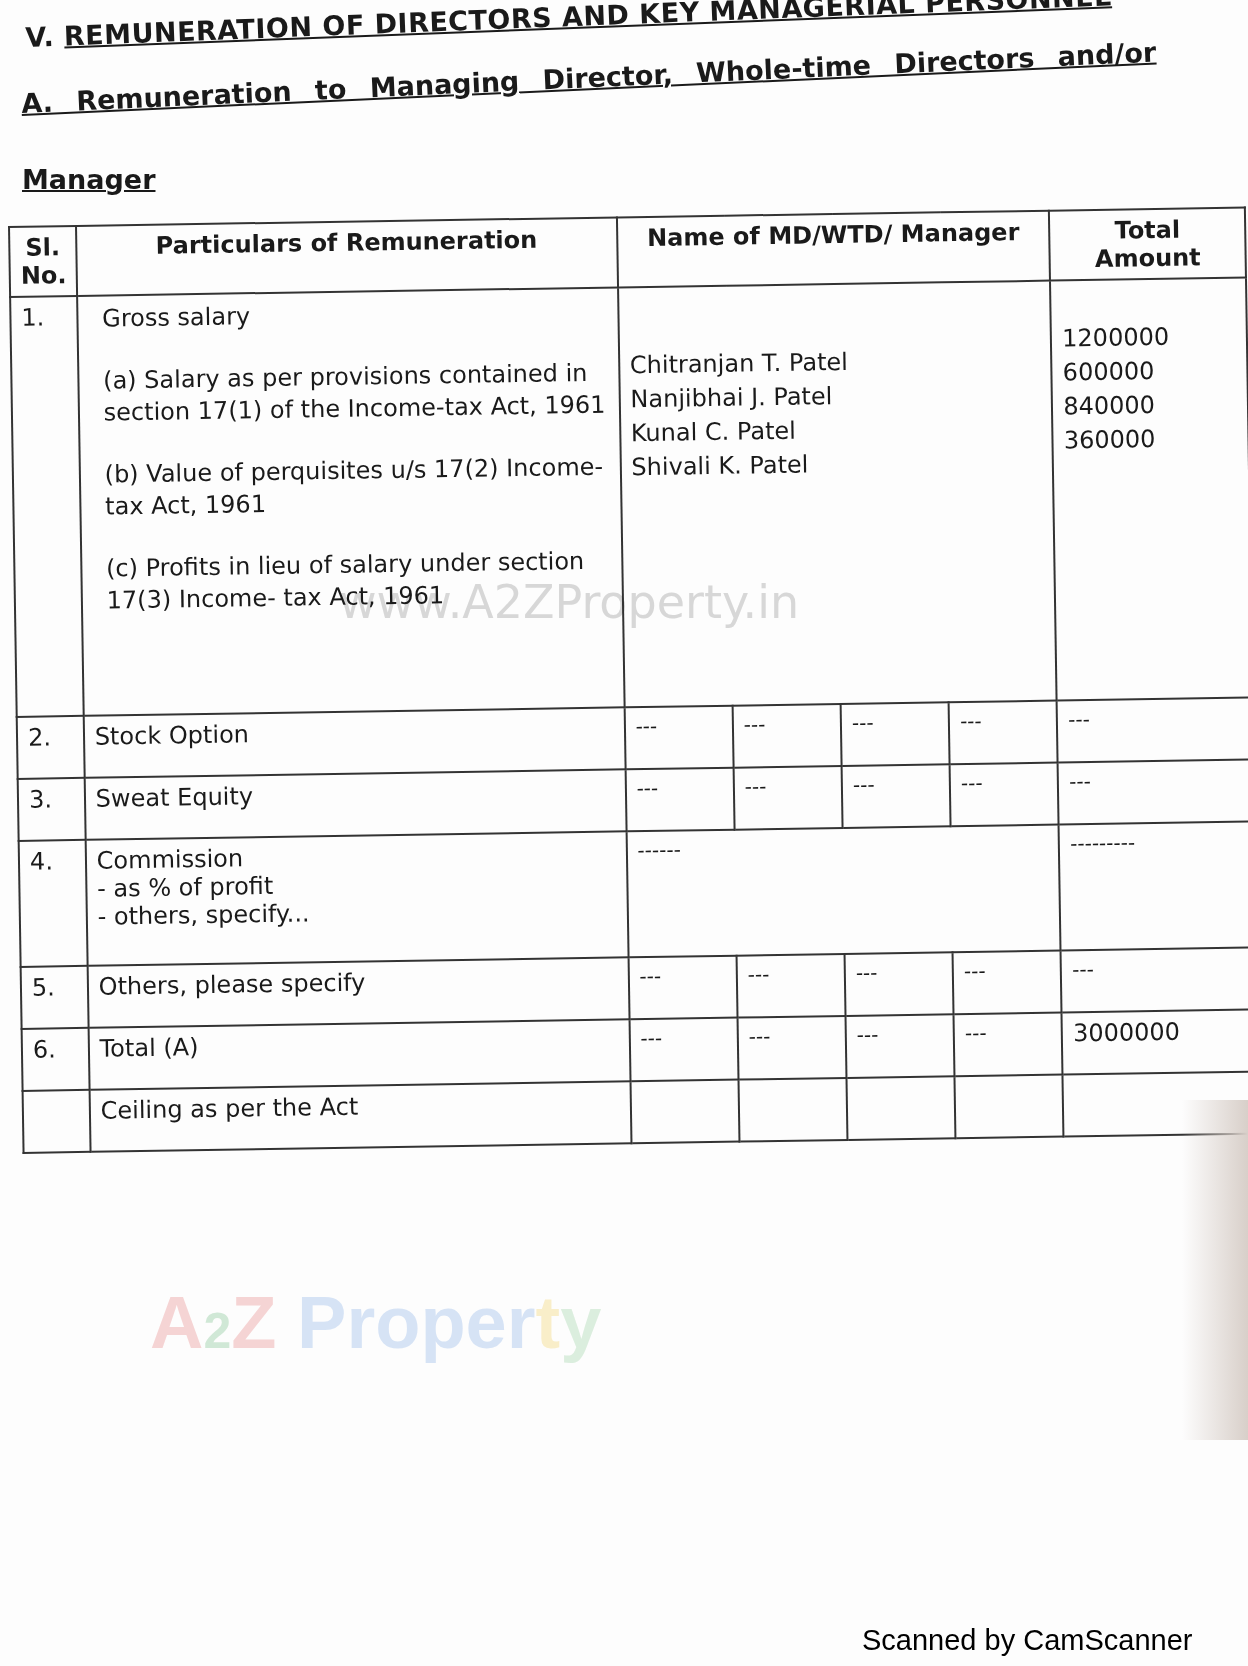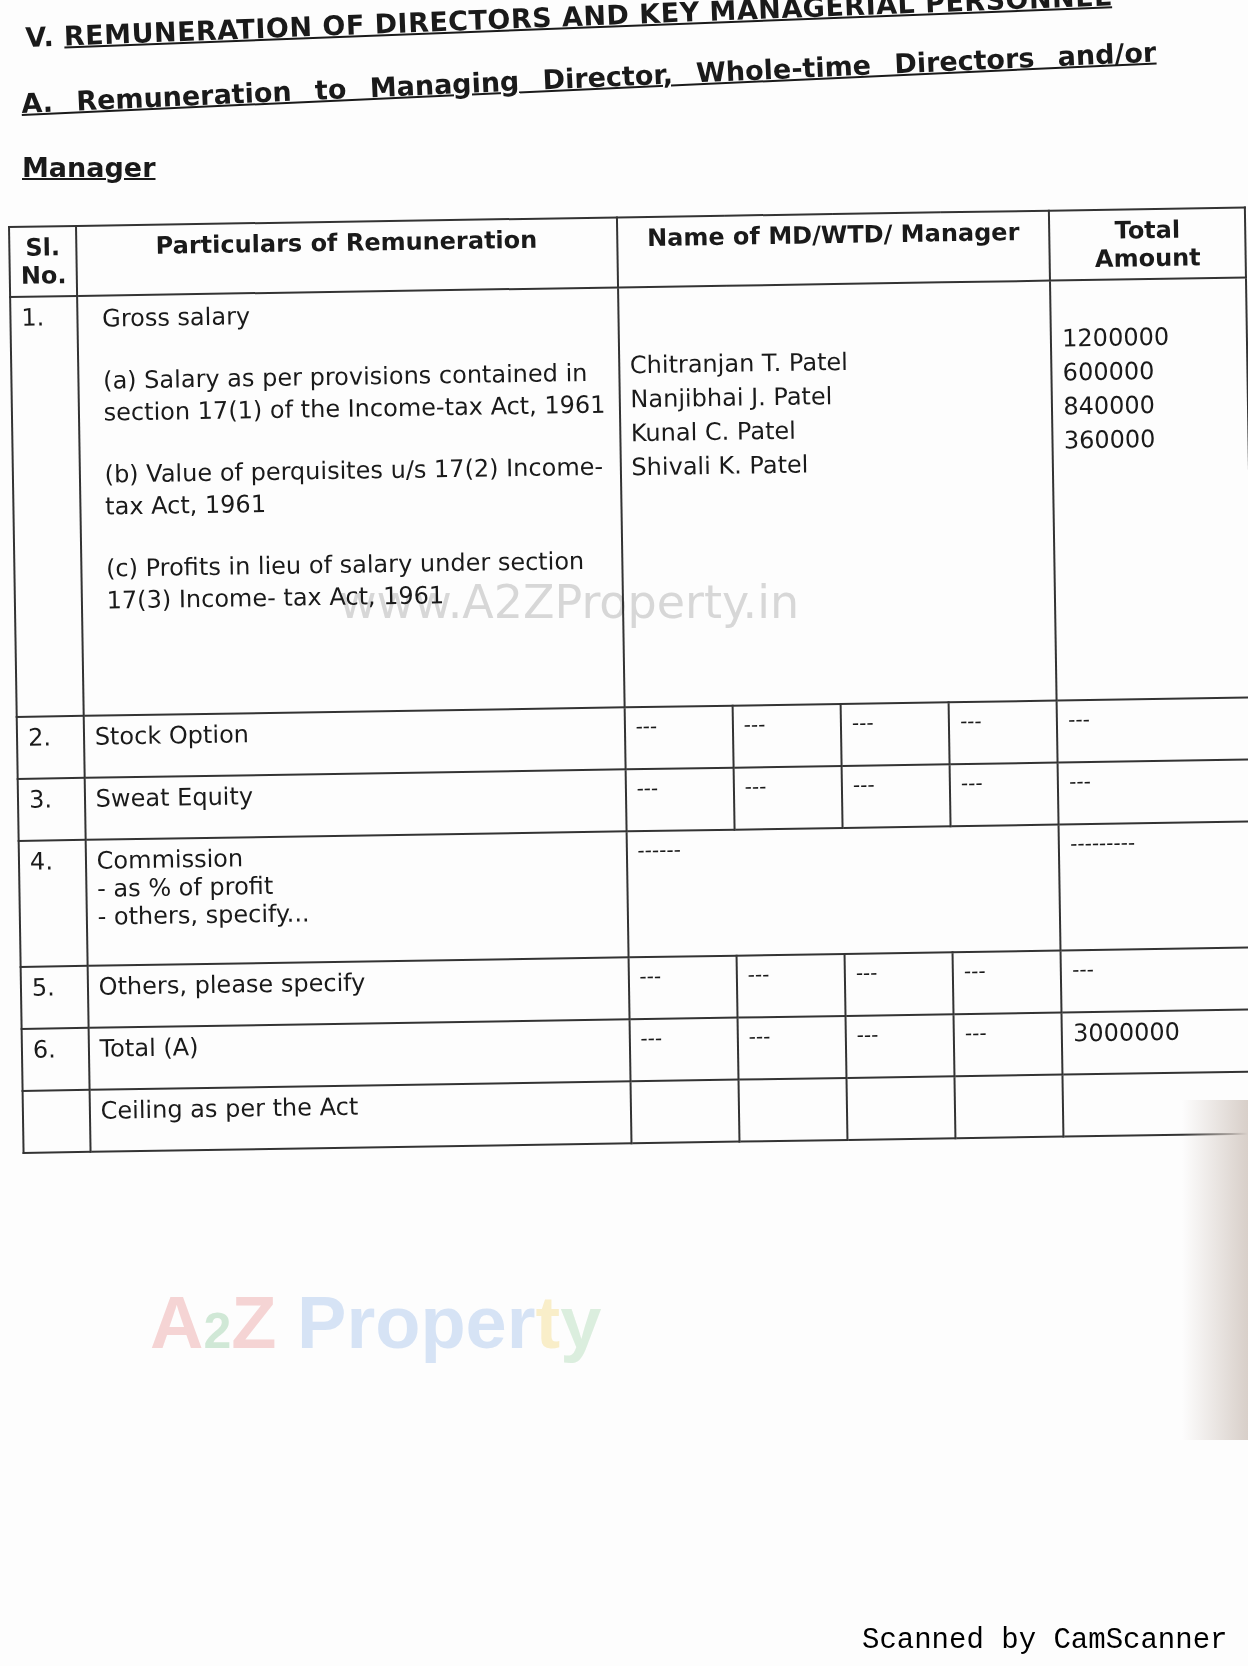--- a/index.html
+++ b/index.html
@@ -14,21 +14,21 @@
     transform:rotate(-2.2deg); transform-origin:left bottom;
   }
   .h1 .u { text-decoration:underline; text-decoration-thickness:2px; }
   .h2 {
     position:absolute; left:22px; top:88px; width:1200px;
     font-size:27px; font-weight:bold;
     transform:rotate(-2.6deg); transform-origin:left bottom;
     text-decoration:underline; text-decoration-thickness:2px; word-spacing:14px;
   }
   .h3 {
-    position:absolute; left:22px; top:152px;
+    position:absolute; left:22px; top:164px;
     font-size:27px; font-weight:bold;
     text-decoration:underline; text-decoration-thickness:2px;
   }
   .tblwrap {
     position:absolute; left:8px; top:226px; width:1240px;
     transform:rotate(-0.9deg); transform-origin:left top;
   }
   table { border-collapse:collapse; width:1238px; table-layout:fixed; font-size:24px; }
   td, th { border:2px solid #333; vertical-align:top; padding:6px 10px; }
   th { font-weight:bold; text-align:center; font-size:24px; }
@@ -44,21 +44,21 @@
   .wm1 {
     position:absolute; left:339px; top:575px; font-size:46px; color:#c8c8c8; opacity:0.7;
   }
   .wm2 {
     position:absolute; left:150px; top:1280px; font-size:74px; font-weight:bold; opacity:0.35;
     font-family:"Liberation Sans", sans-serif;
   }
   .wm2 span { display:inline-block; }
   .footer {
     position:absolute; left:862px; top:1624px; font-size:29px;
-    font-family:Liberation Mono, monospace; color:#000;
+    font-family:Liberation Sans, sans-serif; color:#000;
   }
   .shade {
     position:absolute; right:0; top:1100px; width:66px; height:340px;
     background:linear-gradient(90deg, rgba(255,255,255,0), #d8cfc9);
   }
 </style>
 </head>
 <body>
 
 <div class="h1">

